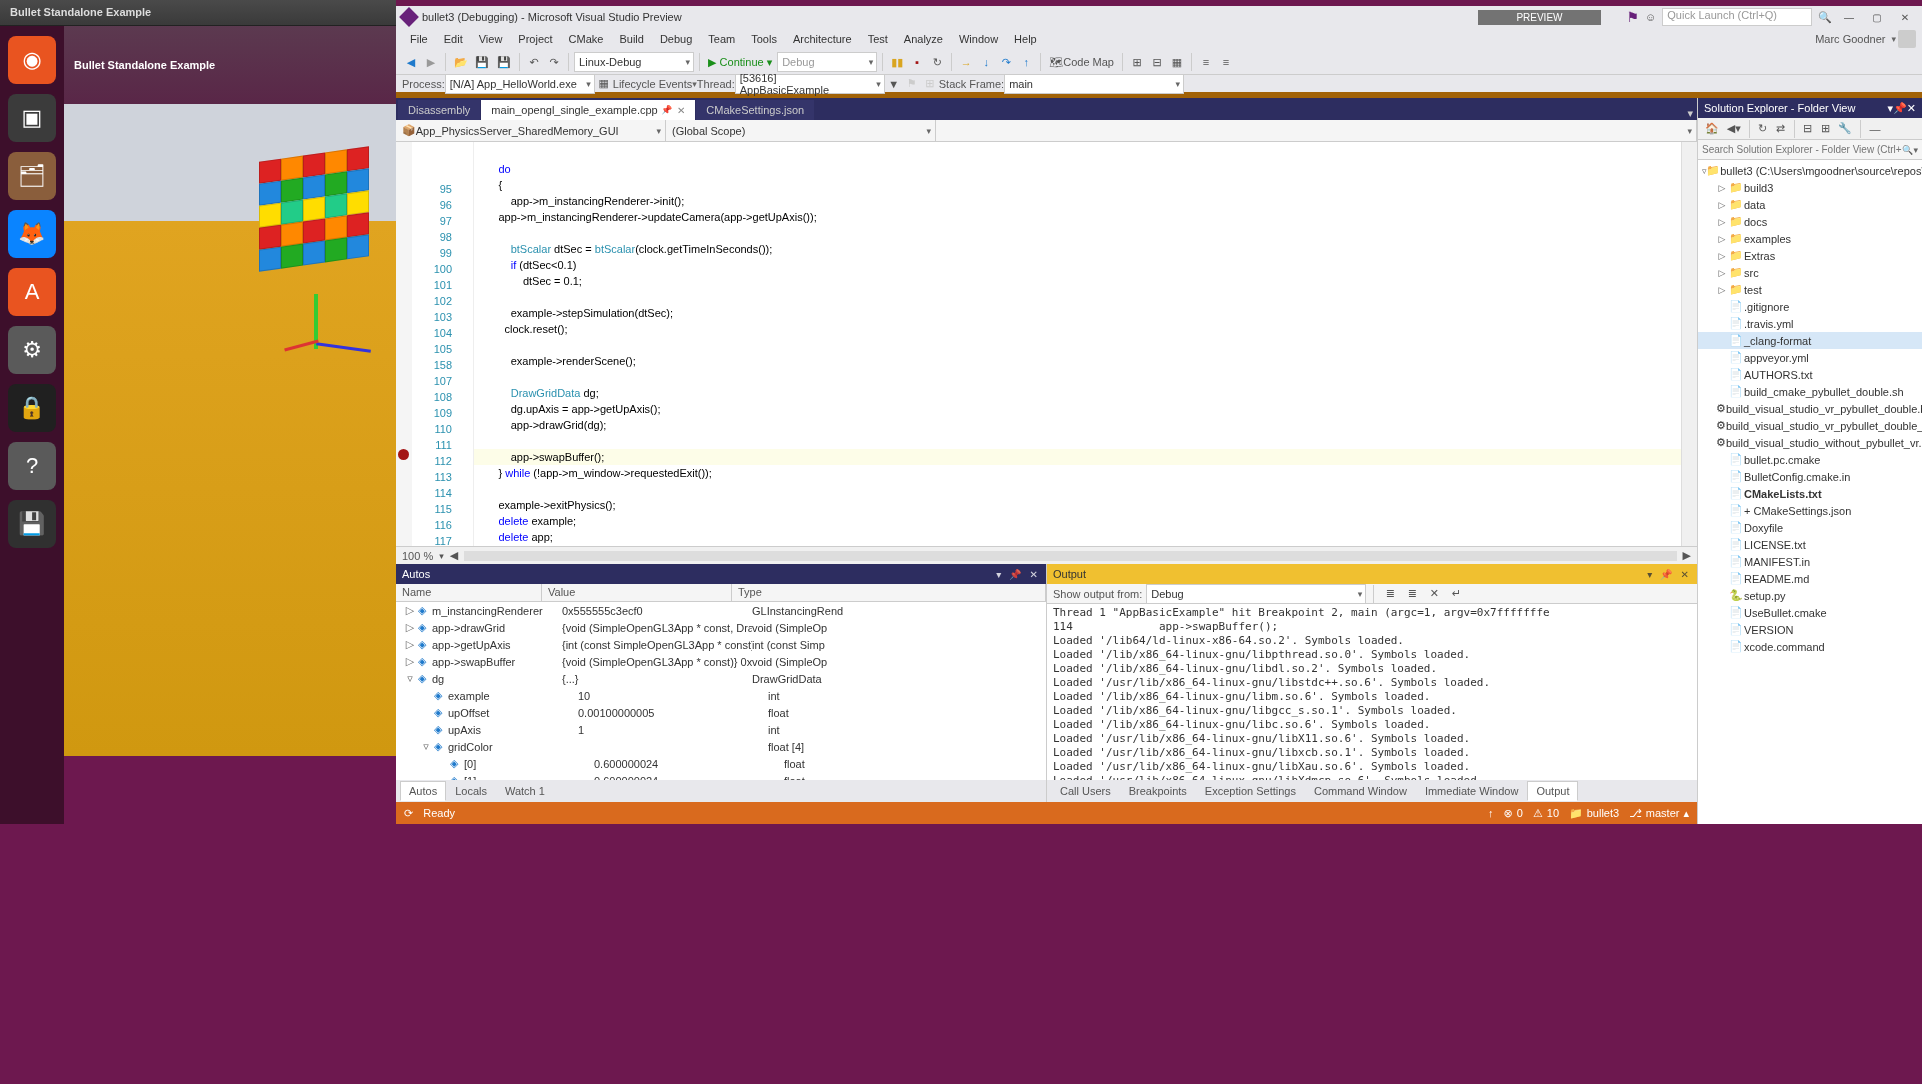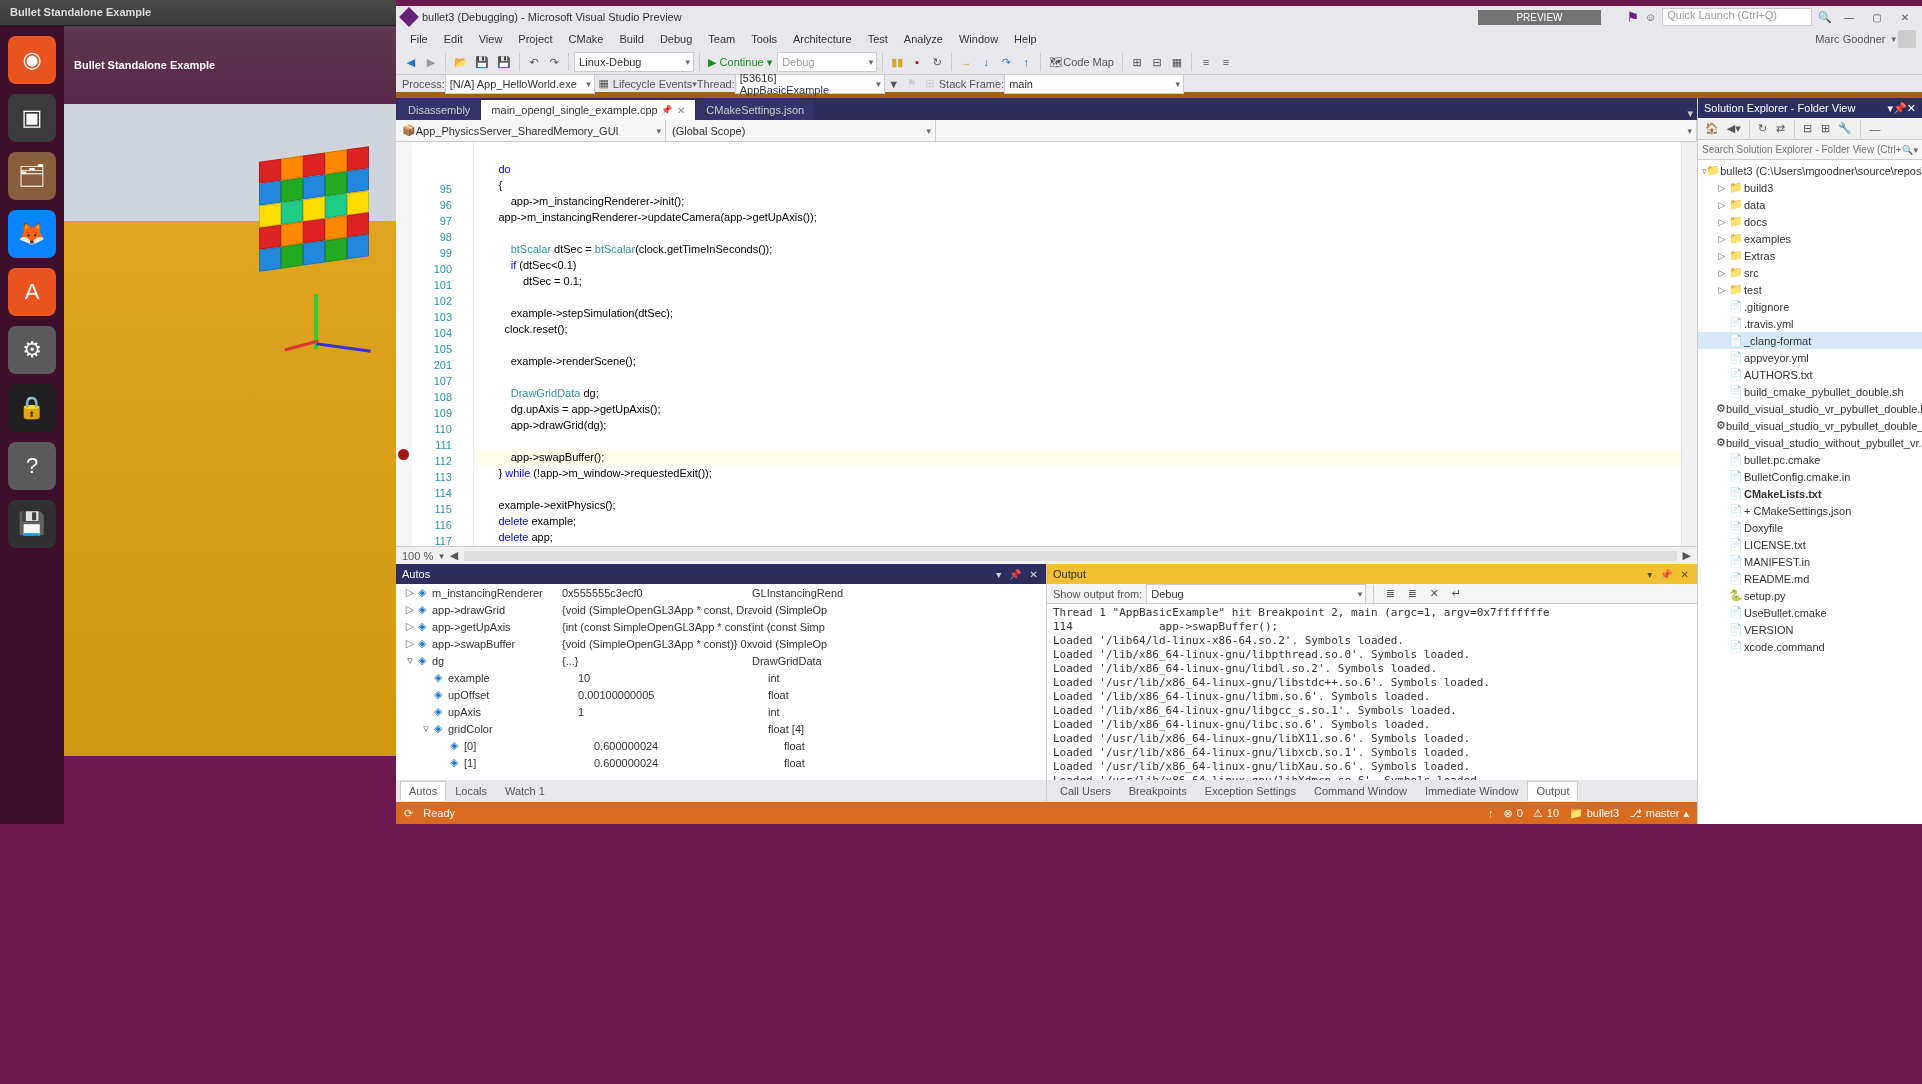--- a/index.html
+++ b/index.html
@@ -346,21 +346,21 @@
             <div class="gutter-line">96</div>
             <div class="gutter-line">97</div>
             <div class="gutter-line">98</div>
             <div class="gutter-line">99</div>
             <div class="gutter-line">100</div>
             <div class="gutter-line">101</div>
             <div class="gutter-line">102</div>
             <div class="gutter-line">103</div>
             <div class="gutter-line">104</div>
             <div class="gutter-line">105</div>
-            <div class="gutter-line">201</div>
+            <div class="gutter-line">158</div>
             <div class="gutter-line">107</div>
             <div class="gutter-line">108</div>
             <div class="gutter-line">109</div>
             <div class="gutter-line">110</div>
             <div class="gutter-line">111</div>
             <div class="gutter-line">112</div>
             <div class="gutter-line">113</div>
             <div class="gutter-line">114</div>
             <div class="gutter-line">115</div>
             <div class="gutter-line">116</div>
@@ -383,20 +383,25 @@
 
       <div class="bottom-panels">
 
         <div class="panel">
           <div class="panel-header">
             <span>Autos</span>
             <span class="spacer"></span>
             <span class="pbtn">▾</span>
             <span class="pbtn">📌</span>
             <span class="pbtn">✕</span>
+          </div>
+          <div class="autos-header">
+            <div style="width:146px;">Name</div>
+            <div style="width:190px;">Value</div>
+            <div style="flex:1;">Type</div>
           </div>
           <div class="panel-body" id="autos-body">
               <div class="autos-row" style="padding-left: 6px;">
                 <span class="exp">▷</span>
                 <span class="ico">◈</span>
                 <span class="autos-col-name">m_instancingRenderer</span>
                 <span class="autos-col-val">0x555555c3ecf0</span>
                 <span class="autos-col-type">GLInstancingRend</span>
               </div>
               <div class="autos-row" style="padding-left: 6px;">

